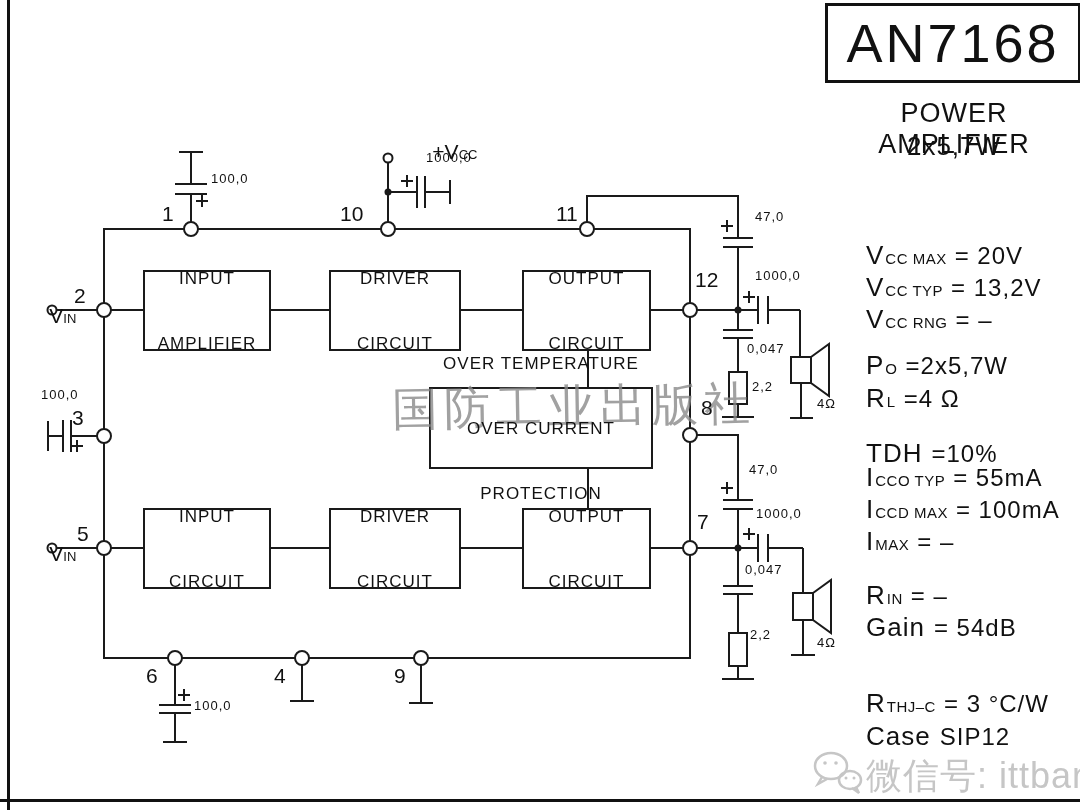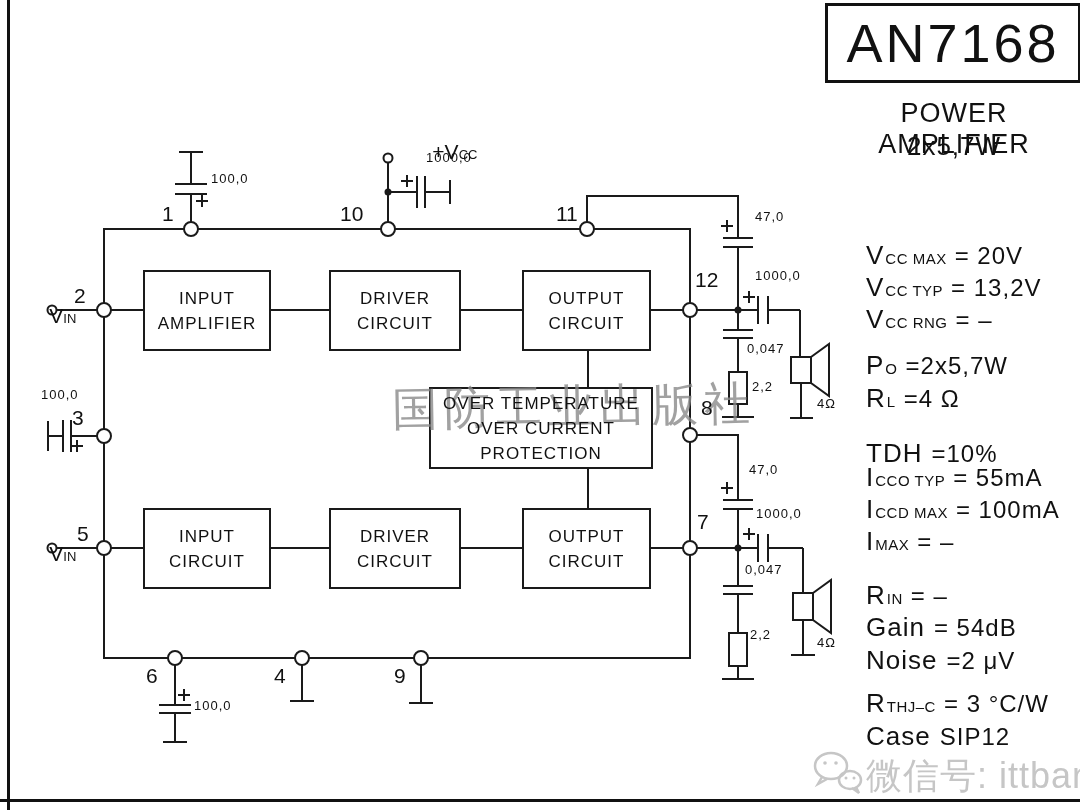--- a/index.html
+++ b/index.html
@@ -21,21 +21,21 @@
   .amp-power{position:absolute;left:830px;top:131px;width:248px;text-align:center;
     font-size:26px;letter-spacing:1px;}
 
   .spec{position:absolute;left:866px;display:flex;align-items:baseline;white-space:pre;}
   .spec .sy{font-size:26px;letter-spacing:1px;}
   .spec .su{font-size:15px;letter-spacing:.5px;margin:0 8px 0 1px;}
   .spec .va{font-size:24px;letter-spacing:1px;}
 
   .blk{position:absolute;display:flex;flex-direction:column;align-items:center;
     justify-content:center;text-align:center;font-size:17px;letter-spacing:1px;
-    line-height:25px;}
+    line-height:25px;gap:40px;}
   .lbl{position:absolute;font-size:13px;letter-spacing:1px;white-space:pre;}
   .pin{position:absolute;font-size:21px;letter-spacing:0;}
   .term{position:absolute;font-size:21px;white-space:pre;}
   .term .tsub{font-size:13px;}
 
   .wm-pub{position:absolute;left:392px;top:376px;font-size:46px;color:#8a8a8a;
     opacity:.8;letter-spacing:6px;transform:rotate(-1deg);white-space:pre;}
   .wm-wechat{position:absolute;left:866px;top:752px;font-size:36px;color:#c6c6c6;
     letter-spacing:1px;white-space:pre;}
   .wm-icon{position:absolute;left:810px;top:748px;}
@@ -157,21 +157,20 @@
   <div class="spec" style="top:272px"><span class="sy">V</span><span class="su">CC TYP</span><span class="va">= 13,2V</span></div>
   <div class="spec" style="top:304px"><span class="sy">V</span><span class="su">CC RNG</span><span class="va">= –</span></div>
   <div class="spec" style="top:350px"><span class="sy">P</span><span class="su">O</span><span class="va">=2x5,7W</span></div>
   <div class="spec" style="top:383px"><span class="sy">R</span><span class="su">L</span><span class="va">=4 Ω</span></div>
   <div class="spec" style="top:438px"><span class="sy">TDH</span><span class="su"></span><span class="va">=10%</span></div>
   <div class="spec" style="top:462px"><span class="sy">I</span><span class="su">CCO TYP</span><span class="va">= 55mA</span></div>
   <div class="spec" style="top:494px"><span class="sy">I</span><span class="su">CCD MAX</span><span class="va">= 100mA</span></div>
   <div class="spec" style="top:526px"><span class="sy">I</span><span class="su">MAX</span><span class="va">= –</span></div>
   <div class="spec" style="top:580px"><span class="sy">R</span><span class="su">IN</span><span class="va">= –</span></div>
   <div class="spec" style="top:612px"><span class="sy">Gain</span><span class="su"></span><span class="va">= 54dB</span></div>
-  <div class="spec" style="top:645px"><span class="sy">Noise</span><span class="su"></span><span class="va">=2 μV</span></div>
   <div class="spec" style="top:688px"><span class="sy">R</span><span class="su">THJ–C</span><span class="va">= 3 °C/W</span></div>
   <div class="spec" style="top:721px"><span class="sy">Case</span><span class="su"></span><span class="va">SIP12</span></div>
 
   <div class="blk" style="left:144px;top:271px;width:126px;height:79px">
     <span>INPUT</span>
       <span>AMPLIFIER</span>
   </div>
   <div class="blk" style="left:330px;top:271px;width:130px;height:79px">
     <span>DRIVER</span>
       <span>CIRCUIT</span>

